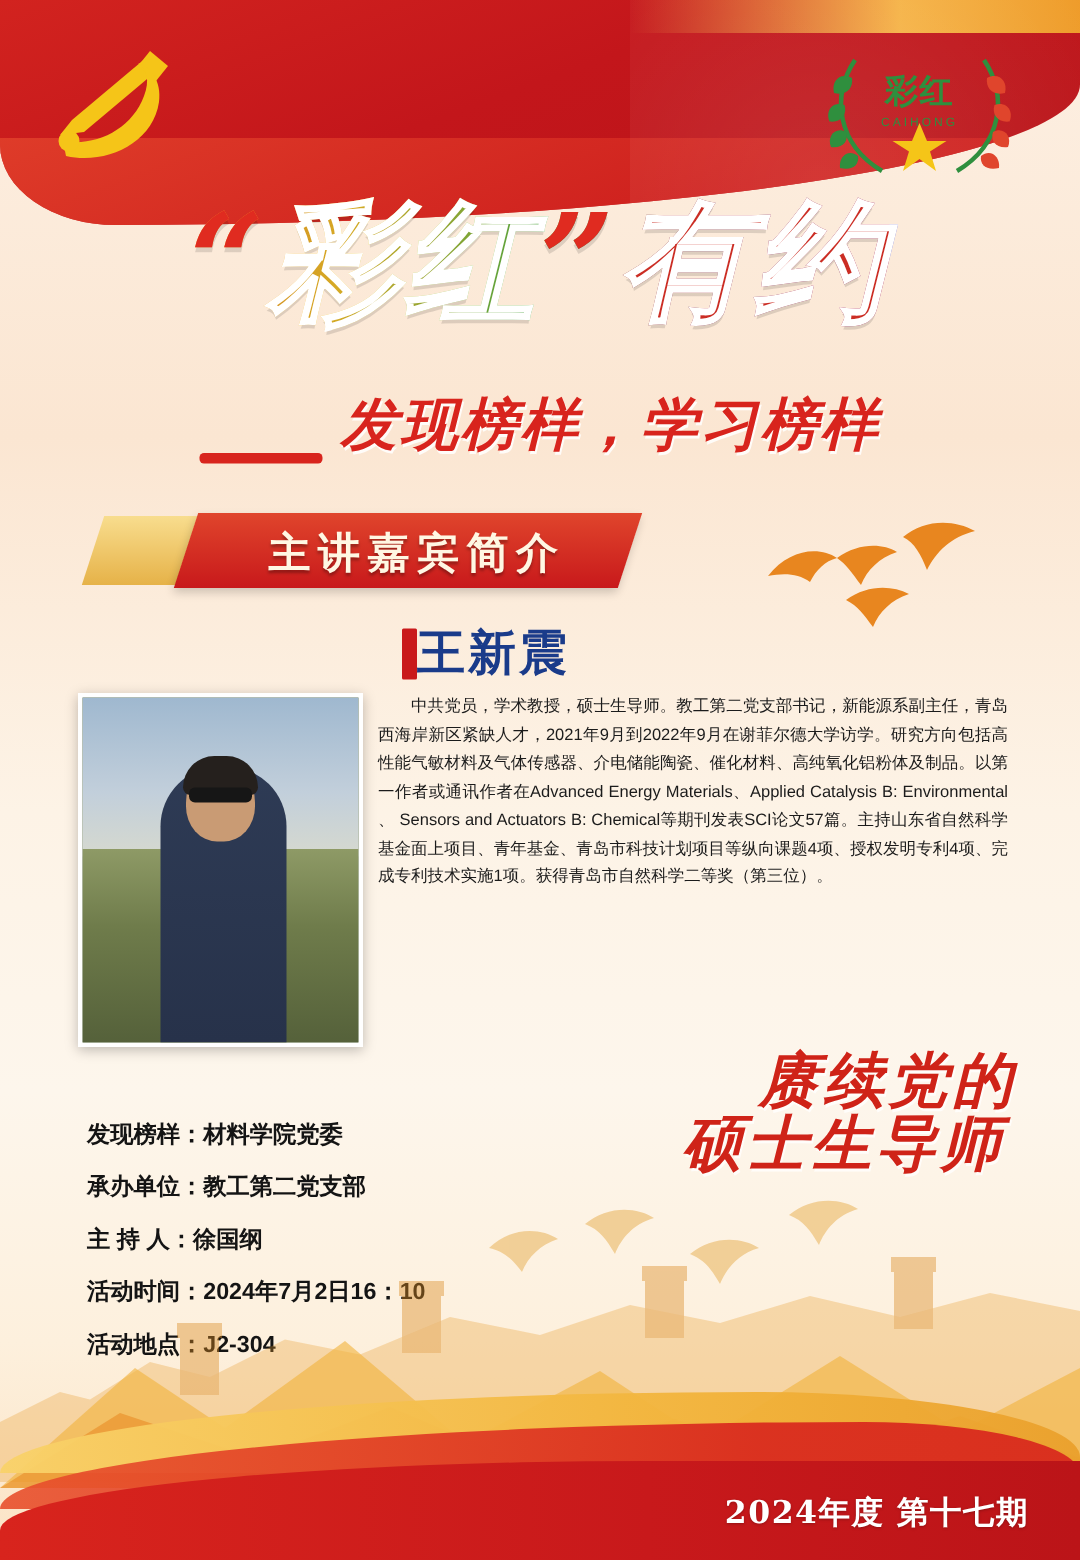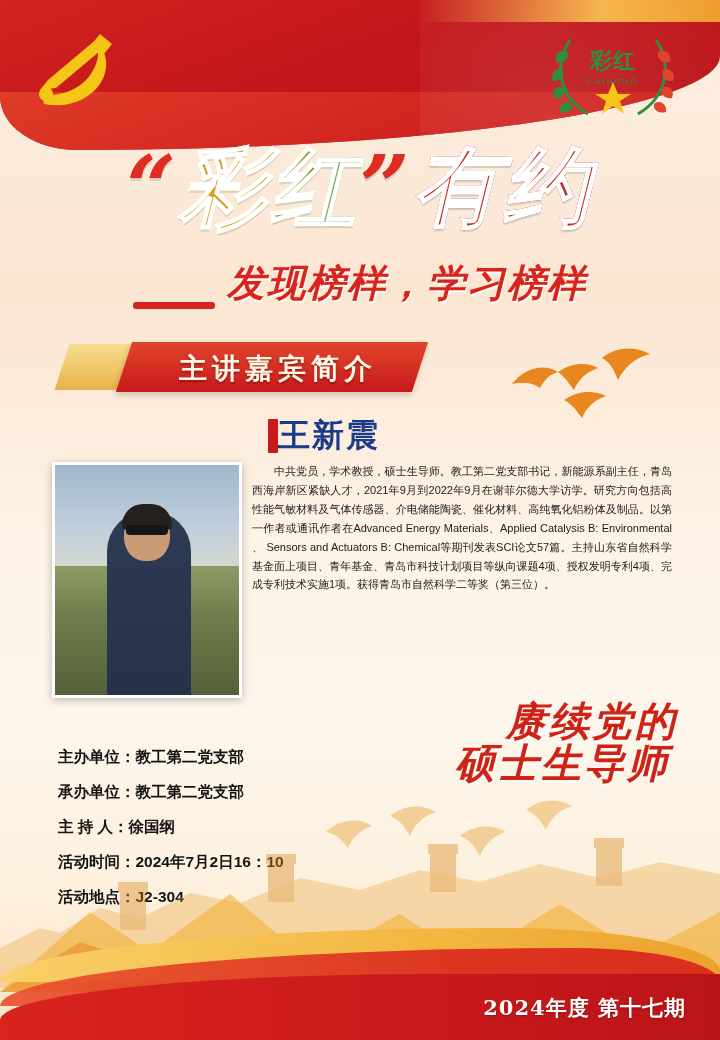--- a/index.html
+++ b/index.html
@@ -84,21 +84,21 @@
     font-weight: bold;
     font-style: italic;
     letter-spacing: 4px;
     line-height: 1.05;
     background: linear-gradient(100deg,#e8342a 0%, #f2822a 16%, #f4c22b 32%, #54b84a 50%, #2f8fd0 66%, #5a4fc0 82%, #c0379b 100%);
     -webkit-background-clip: text;
     background-clip: text;
     color: transparent;
     -webkit-text-stroke: 2px #ffffff;
     text-shadow: 0 3px 0 rgba(0,0,0,0.12);
-    margin: 12px;
+    margin: 0;
   }
   .quote-mark {
     color: #e02b20;
     -webkit-text-stroke: 0;
     background: none;
     -webkit-background-clip: border-box;
   }
   .title-hou {
     background: linear-gradient(100deg,#e8342a 0%, #e8342a 100%);
     -webkit-background-clip: text;
@@ -450,21 +450,21 @@
   </div>
 
   <div class="bio bio-indent">中共党员，学术教授，硕士生导师。教工第二党支部书记，新能源系副主任，青岛西海岸新区紧缺人才，2021年9月到2022年9月在谢菲尔德大学访学。研究方向包括高性能气敏材料及气体传感器、介电储能陶瓷、催化材料、高纯氧化铝粉体及制品。以第一作者或通讯作者在Advanced Energy Materials、Applied Catalysis B: Environmental 、 Sensors and Actuators B: Chemical等期刊发表SCI论文57篇。主持山东省自然科学基金面上项目、青年基金、青岛市科技计划项目等纵向课题4项、授权发明专利4项、完成专利技术实施1项。获得青岛市自然科学二等奖（第三位）。</div>
 
   <div class="calligraphy">
     <div class="cal-1">赓续党的</div>
     <div class="cal-2">硕士生导师</div>
   </div>
 
   <div class="info">
-    <div class="info-row">主办单位：教工第二党支部</div>
+    <div class="info-row">发现榜样：材料学院党委</div>
     <div class="info-row">承办单位：教工第二党支部</div>
     <div class="info-row">主 持 人：徐国纲</div>
     <div class="info-row">活动时间：2024年7月2日16：10</div>
     <div class="info-row">活动地点：J2-304</div>
   </div>
 
   <div class="doves-bottom">
     <svg viewBox="0 0 260 80" width="260" height="80">
       <g fill="#f0c98a" opacity="0.85">
         <path d="M6 40 C20 26 40 26 52 34 C40 38 32 46 28 56 C22 48 16 42 6 40 Z"></path>

